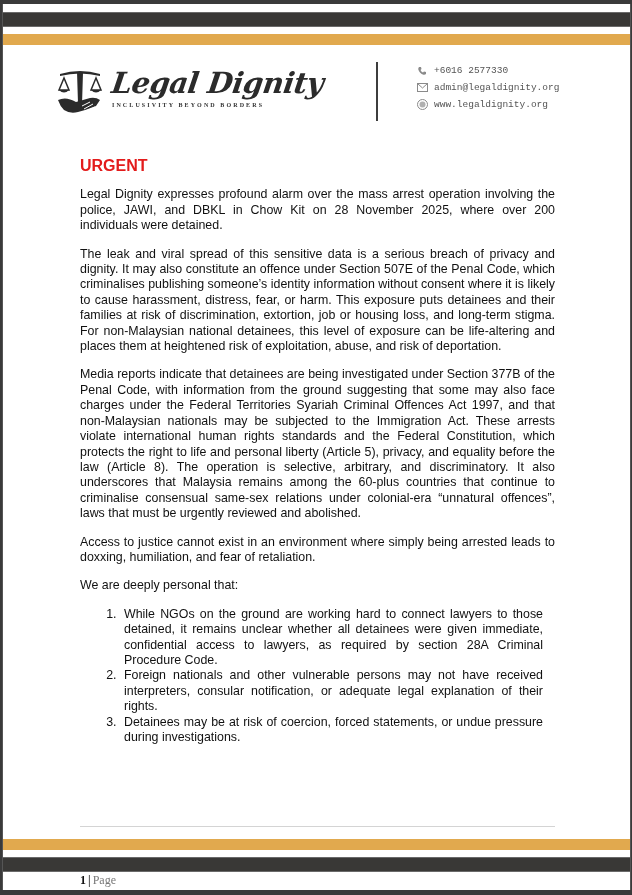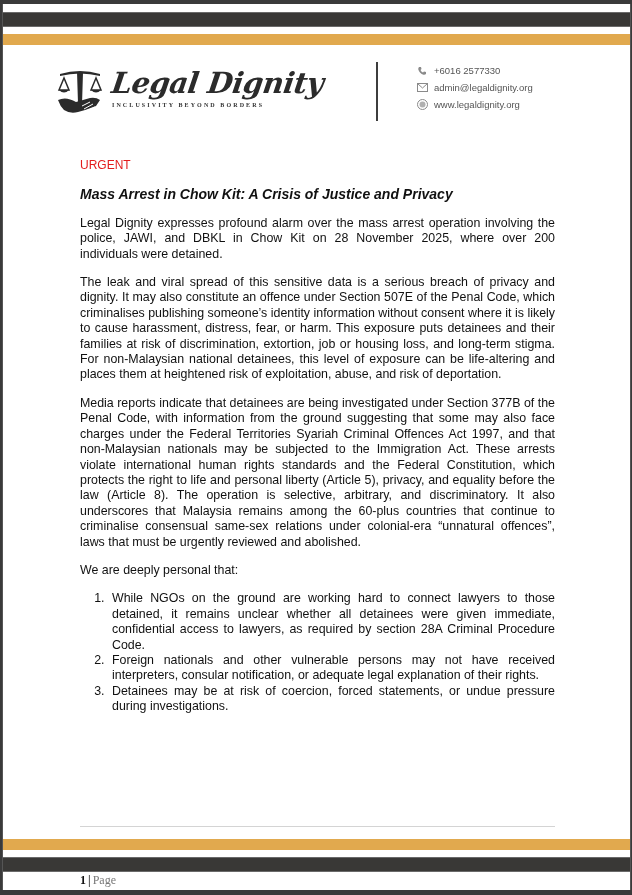--- a/index.html
+++ b/index.html
@@ -51,40 +51,40 @@
     font-size: 6px; font-weight: bold;
     letter-spacing: 2.1px; color: #333;
     margin-top: 2px;
   }
   .divider {
     position: absolute; left: 373px; top: 58px;
     width: 2px; height: 59px; background: #3d3d3d;
   }
   .contacts {
     position: absolute; left: 413px; top: 58px;
-    font-family: Liberation Sans, sans-serif;
+    font-family: Liberation Mono, monospace;
     font-size: 9.5px; color: #555;
   }
   .contact-row { display: flex; align-items: center; height: 17px; }
   .contact-icon {
     width: 12px; height: 12px; margin-right: 6px;
     display: inline-flex; align-items: center; justify-content: center;
   }
 
   .content {
     position: absolute; left: 77px; top: 154px;
     width: 475px;
     font-size: 12.4px; color: #111;
     line-height: 15.4px;
   }
-  .urgent { color: #e31b1b; font-weight: normal; font-size: 12px; margin: 0 0 14px 0; }
+  .urgent { color: #e31b1b; font-weight: bold; font-size: 16px; margin: 0 0 14px 0; }
   .title { font-weight: bold; font-style: italic; font-size: 14px; margin: 0 0 13px 0; }
   .date { font-weight: bold; font-size: 14px; margin: 0 0 12px 0; }
   .para { text-align: justify; margin: 0 0 13px 0; }
-  ol.concerns { margin: 0; padding: 0 0 0 28px; }
+  ol.concerns { margin: 12px; padding: 0 0 0 28px; }
   ol.concerns li { text-align: justify; padding-left: 4px; }
 
   .footer-rule {
     position: absolute; left: 77px; top: 822px;
     width: 475px; height: 1px; background: #d4d4d4;
   }
   .footer-page {
     position: absolute; left: 77px; top: 869px;
     font-family: "Liberation Serif", serif;
     font-size: 12px; color: #777;
@@ -142,24 +142,24 @@
             <circle cx="5.5" cy="5.5" r="5" fill="none" stroke="#8a8a8a"></circle>
             <circle cx="5.5" cy="5.5" r="3" fill="#b0b0b0"></circle>
           </svg>
       </span>
       <span>www.legaldignity.org</span>
     </div>
   </div>
 
   <div class="content">
     <p class="urgent">URGENT</p>
-    <p class="title">Mass Arrest in Chow Kit: A Crisis of Justice and Privacy</p>
     <p class="para">Legal Dignity expresses profound alarm over the mass arrest operation involving the police, JAWI, and DBKL in Chow Kit on 28 November 2025, where over 200 individuals were detained.</p>
     <p class="para">The leak and viral spread of this sensitive data is a serious breach of privacy and dignity. It may also constitute an offence under Section 507E of the Penal Code, which criminalises publishing someone’s identity information without consent where it is likely to cause harassment, distress, fear, or harm. This exposure puts detainees and their families at risk of discrimination, extortion, job or housing loss, and long-term stigma. For non-Malaysian national detainees, this level of exposure can be life-altering and places them at heightened risk of exploitation, abuse, and risk of deportation.</p>
     <p class="para">Media reports indicate that detainees  are being investigated under Section 377B of the Penal Code, with information from the ground suggesting that some may also face charges under the Federal Territories Syariah Criminal Offences Act 1997, and that non-Malaysian nationals may be subjected to the Immigration Act. These arrests violate international human rights standards and the Federal Constitution, which protects the right to life and personal liberty (Article 5), privacy, and equality before the law (Article 8). The operation is selective, arbitrary, and discriminatory. It also underscores that Malaysia remains among the 60-plus countries that continue to criminalise consensual same-sex relations under colonial-era “unnatural offences”, laws that must be urgently reviewed and abolished.</p>
+    <p class="para">Access to justice cannot exist in an environment where simply being arrested leads to doxxing, humiliation, and fear of retaliation.</p>
     <p class="para">We are deeply personal that:</p>
     <ol class="concerns">
       <li>While NGOs on the ground are working hard to connect lawyers to those detained, it remains unclear whether all detainees were given immediate, confidential access to lawyers, as required by section 28A Criminal Procedure Code.</li>
       <li>Foreign nationals and other vulnerable persons may not have received interpreters, consular notification, or adequate legal explanation of their rights.</li>
       <li>Detainees may be at risk of coercion, forced statements, or undue pressure during investigations.</li>
     </ol>
   </div>
 
   <div class="footer-rule"></div>
   <div class="footer-page">

